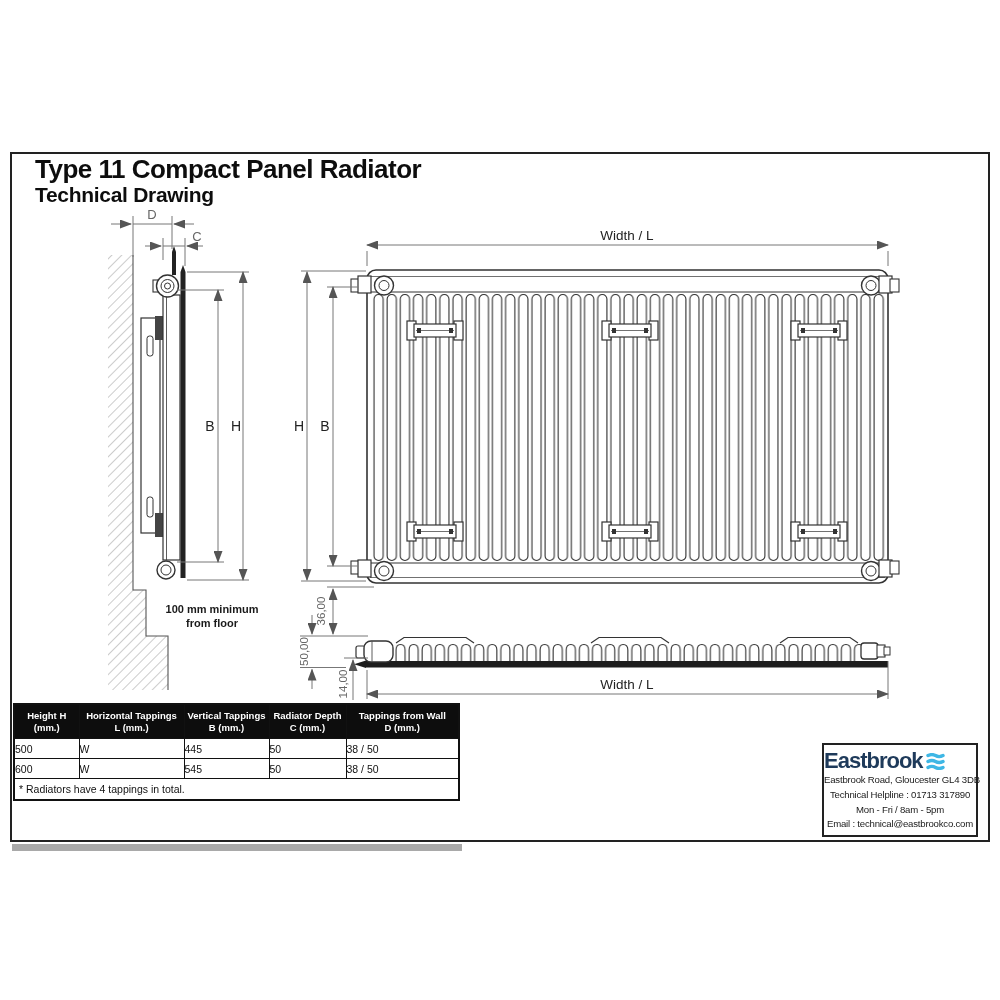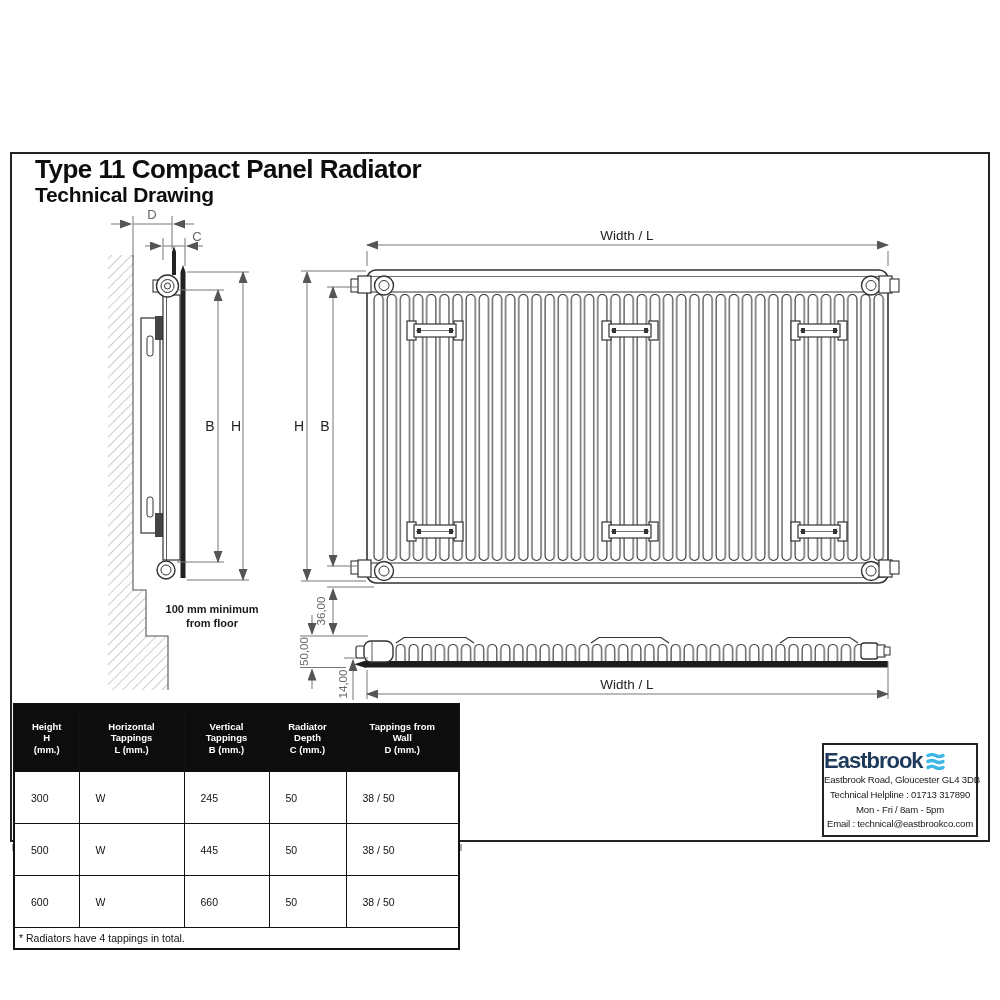--- a/index.html
+++ b/index.html
@@ -7,21 +7,21 @@
           font-family:"Liberation Sans",sans-serif;color:#111;}
   #frame{position:absolute;left:10px;top:152px;width:976px;height:686px;border:2px solid #222;background:#fff;}
   #titleblock{position:absolute;left:19px;top:156px;margin-left:16px;}
   #titleblock h1{margin:0;font-size:26px;font-weight:bold;letter-spacing:-0.5px;line-height:1.05;color:#0d0d0d;}
   #titleblock h2{margin:0;font-size:21px;font-weight:bold;letter-spacing:-0.3px;line-height:1.1;color:#0d0d0d;}
   #drawing{position:absolute;left:0;top:0;width:1000px;height:1000px;}
   
   #tablewrap{position:absolute;left:13px;top:703px;}
   #tableshadow{position:absolute;left:12px;top:844px;width:450px;height:7px;background:#a9a9a9;}
   table.spec{border-collapse:collapse;table-layout:fixed;width:445px;background:#fff;border:2px solid #111;}
-  table.spec th,table.spec td{border:1px solid #111;vertical-align:middle;padding:16px;}
+  table.spec th,table.spec td{border:1px solid #111;vertical-align:middle;padding:0;}
   table.spec th{background:#0d0d0d;color:#fff;font-size:9.5px;font-weight:bold;line-height:1.2;height:33px;}
   table.spec td{font-size:10.5px;height:19px;color:#111;}
   table.spec td.foot{text-align:left;padding:2px 0 2px 4px;font-size:10.5px;height:16px;}
   
   #contact{position:absolute;left:822px;top:743px;width:152px;height:90px;border:2px solid #222;background:#fff;text-align:center;}
   #logoRow{display:flex;align-items:center;justify-content:flex-start;gap:3px;margin-top:4px;height:24px;}
   #brand{font-size:22px;font-weight:bold;letter-spacing:-1px;line-height:1;}
   .cline{font-size:9.6px;font-weight:normal;color:#1a1a1a;line-height:14.8px;white-space:nowrap;letter-spacing:-0.2px;}
 </style>
 </head>
@@ -299,37 +299,30 @@
               <div>C (mm.)</div>
             </th>
           <th>
               <div>Tappings from Wall</div>
               <div>D (mm.)</div>
             </th>
         </tr>
       </thead>
       <tbody>
         <tr>
-          <td>300</td>
-          <td>W</td>
-          <td>245</td>
-          <td>50</td>
-          <td>38 / 50</td>
-        </tr>
-        <tr>
           <td>500</td>
           <td>W</td>
           <td>445</td>
           <td>50</td>
           <td>38 / 50</td>
         </tr>
         <tr>
           <td>600</td>
           <td>W</td>
-          <td>660</td>
+          <td>545</td>
           <td>50</td>
           <td>38 / 50</td>
         </tr>
         <tr>
           <td class="foot" colspan="5">* Radiators have 4 tappings in total.</td>
         </tr>
       </tbody>
     </table>
   </div>
 

